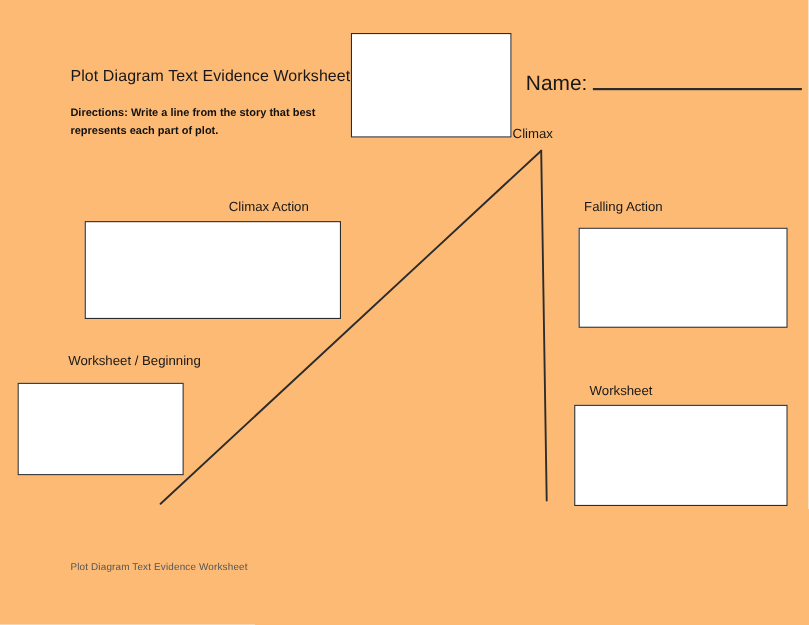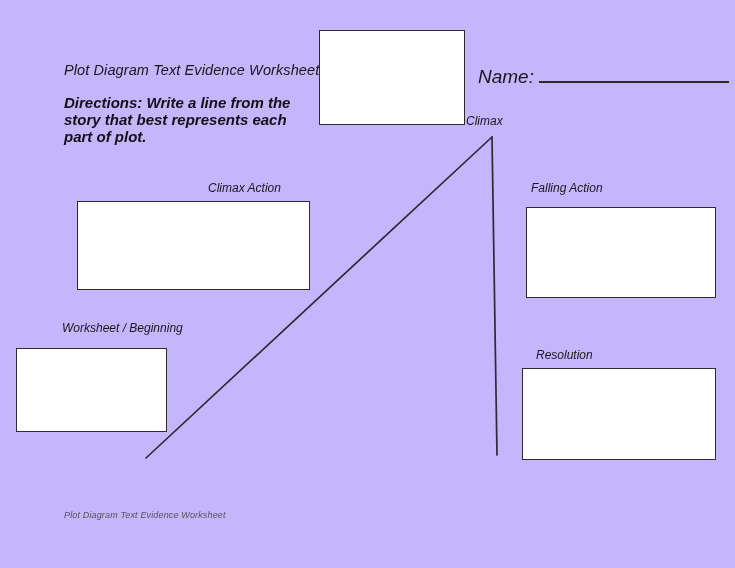--- a/index.html
+++ b/index.html
@@ -8,42 +8,41 @@
     background: #ffffff;
   }
   body {
     font-family: "Liberation Sans", sans-serif;
     color: #1a1a1a;
   }
   #page {
     position: relative;
     width: 735px;
     height: 568px;
-    background: #c4b5fd;
+    background: #fdba74;
     overflow: hidden;
-    font-style: italic;
   }
 
   
   .worksheet-title {
     position: absolute;
     left: 64px;
     top: 62px;
     font-size: 14.5px;
     font-weight: 400;
     letter-spacing: 0.1px;
     color: #181818;
     white-space: nowrap;
   }
   .directions {
     position: absolute;
     left: 64px;
     top: 94px;
     width: 248px;
-    font-size: 15px;
+    font-size: 10px;
     font-weight: bold;
     line-height: 17px;
     color: #111111;
   }
   .name-row {
     position: absolute;
     left: 478px;
     top: 66px;
     display: flex;
     align-items: baseline;
@@ -138,17 +137,17 @@
   <div class="plot-box box-resolution"></div>
 
   <div class="stage-label label-climax">Climax</div>
 
   <div class="stage-label label-rising">Climax Action</div>
 
   <div class="stage-label label-exposition">Worksheet / Beginning</div>
 
   <div class="stage-label label-falling">Falling Action</div>
 
-  <div class="stage-label label-resolution">Resolution</div>
+  <div class="stage-label label-resolution">Worksheet</div>
 
   <div class="footer-note">Plot Diagram Text Evidence Worksheet</div>
 
 </div>
 
 </body></html>

